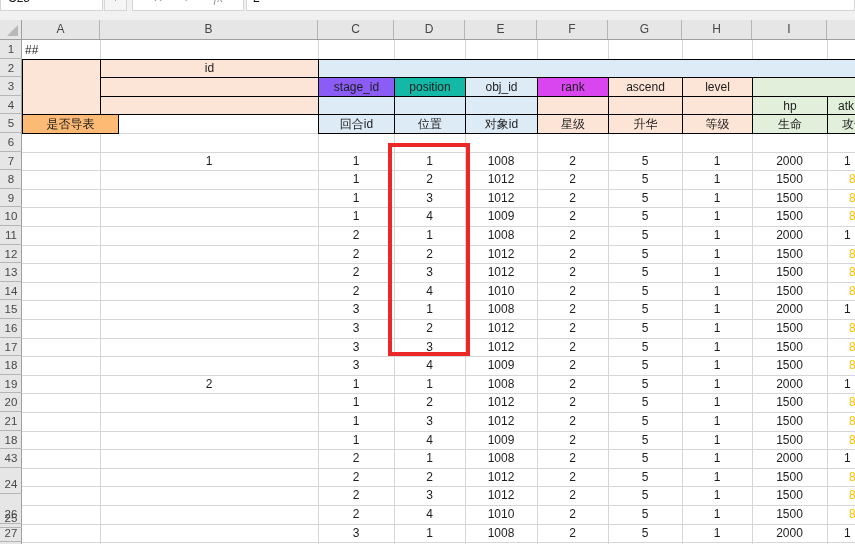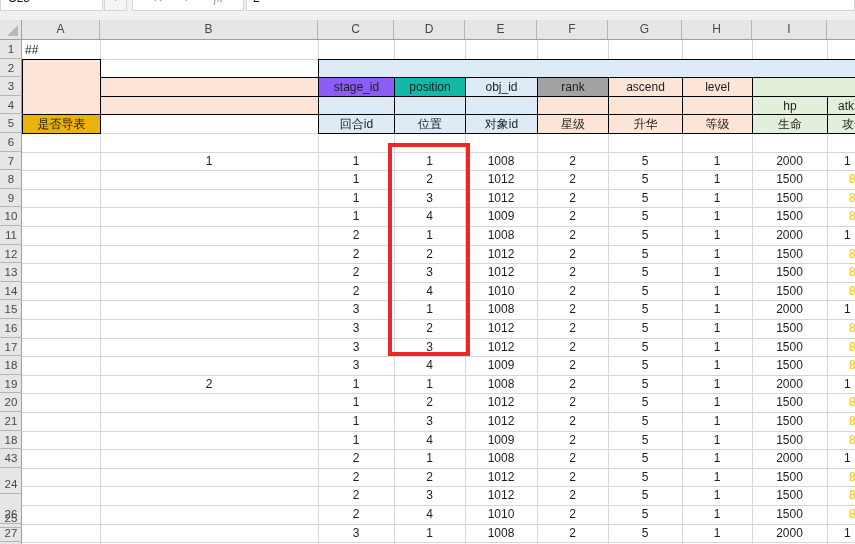--- a/index.html
+++ b/index.html
@@ -136,39 +136,40 @@
     <div class="gl" style="left: 22px; top: 412px; width: 833px; height: 1px;"></div>
     <div class="gl" style="left: 22px; top: 430.6px; width: 833px; height: 1px;"></div>
     <div class="gl" style="left: 22px; top: 449.2px; width: 833px; height: 1px;"></div>
     <div class="gl" style="left: 22px; top: 467.8px; width: 833px; height: 1px;"></div>
     <div class="gl" style="left: 22px; top: 486.4px; width: 833px; height: 1px;"></div>
     <div class="gl" style="left: 22px; top: 505px; width: 833px; height: 1px;"></div>
     <div class="gl" style="left: 22px; top: 523.6px; width: 833px; height: 1px;"></div>
     <div class="gl" style="left: 22px; top: 542.2px; width: 833px; height: 1px;"></div>
     <div class="hcell noborder" style="left: 22px; top: 40px; width: 79px; height: 19.6px; z-index: 10;">##</div>
     <div class="hcell" style="left: 22px; top: 58.6px; width: 79px; height: 56.8px; z-index: 10; background: rgb(252, 228, 214);"></div>
+    <div class="hcell" style="left: 100px; top: 58.6px; width: 219px; height: 19.6px; z-index: 10; background: rgb(252, 228, 214);">id</div>
     <div class="hcell" style="left: 318px; top: 58.6px; width: 538px; height: 19.6px; z-index: 10; background: rgb(221, 235, 247);"></div>
     <div class="hcell" style="left: 100px; top: 77.2px; width: 219px; height: 19.6px; z-index: 10; background: rgb(252, 228, 214);"></div>
     <div class="hcell" style="left: 318px; top: 77.2px; width: 77px; height: 19.6px; z-index: 10; background: #8b5cf6;">stage_id</div>
     <div class="hcell" style="left: 394px; top: 77.2px; width: 72px; height: 19.6px; z-index: 10; background: #14b8a6;">position</div>
     <div class="hcell" style="left: 465px; top: 77.2px; width: 73px; height: 19.6px; z-index: 10; background: rgb(221, 235, 247);">obj_id</div>
-    <div class="hcell" style="left: 537px; top: 77.2px; width: 72px; height: 19.6px; z-index: 10; background: #a3a3a3;">rank</div>
+    <div class="hcell" style="left: 537px; top: 77.2px; width: 72px; height: 19.6px; z-index: 10; background: #d946ef;">rank</div>
     <div class="hcell" style="left: 608px; top: 77.2px; width: 75px; height: 19.6px; z-index: 10; background: rgb(252, 228, 214);">ascend</div>
     <div class="hcell" style="left: 682px; top: 77.2px; width: 71px; height: 19.6px; z-index: 10; background: rgb(252, 228, 214);">level</div>
     <div class="hcell" style="left: 752px; top: 77.2px; width: 104px; height: 19.6px; z-index: 10; background: rgb(226, 239, 218);"></div>
     <div class="hcell" style="left: 100px; top: 95.8px; width: 219px; height: 19.6px; z-index: 10; background: rgb(252, 228, 214);"></div>
     <div class="hcell" style="left: 318px; top: 95.8px; width: 77px; height: 19.6px; z-index: 10; background: rgb(221, 235, 247);"></div>
     <div class="hcell" style="left: 394px; top: 95.8px; width: 72px; height: 19.6px; z-index: 10; background: rgb(221, 235, 247);"></div>
     <div class="hcell" style="left: 465px; top: 95.8px; width: 73px; height: 19.6px; z-index: 10; background: rgb(221, 235, 247);"></div>
     <div class="hcell" style="left: 537px; top: 95.8px; width: 72px; height: 19.6px; z-index: 10; background: rgb(252, 228, 214);"></div>
     <div class="hcell" style="left: 608px; top: 95.8px; width: 75px; height: 19.6px; z-index: 10; background: rgb(252, 228, 214);"></div>
     <div class="hcell" style="left: 682px; top: 95.8px; width: 71px; height: 19.6px; z-index: 10; background: rgb(252, 228, 214);"></div>
     <div class="hcell" style="left: 752px; top: 95.8px; width: 76px; height: 19.6px; z-index: 10; background: rgb(226, 239, 218);">hp</div>
     <div class="hcell" style="left: 827px; top: 95.8px; width: 29px; height: 19.6px; z-index: 10; background: rgb(226, 239, 218); justify-content: flex-start; padding-left: 10px;">atk</div>
-    <div class="hcell" style="left: 22px; top: 114.4px; width: 79px; height: 19.6px; z-index: 10; background: #eab308;">是否导表</div>
+    <div class="hcell" style="left: 22px; top: 114.4px; width: 97px; height: 19.6px; z-index: 10; background: #fdba74;">是否导表</div>
     <div class="hcell" style="left: 318px; top: 114.4px; width: 77px; height: 19.6px; z-index: 10; background: rgb(221, 235, 247);">回合id</div>
     <div class="hcell" style="left: 394px; top: 114.4px; width: 72px; height: 19.6px; z-index: 10; background: rgb(221, 235, 247);">位置</div>
     <div class="hcell" style="left: 465px; top: 114.4px; width: 73px; height: 19.6px; z-index: 10; background: rgb(221, 235, 247);">对象id</div>
     <div class="hcell" style="left: 537px; top: 114.4px; width: 72px; height: 19.6px; z-index: 10; background: rgb(252, 228, 214);">星级</div>
     <div class="hcell" style="left: 608px; top: 114.4px; width: 75px; height: 19.6px; z-index: 10; background: rgb(252, 228, 214);">升华</div>
     <div class="hcell" style="left: 682px; top: 114.4px; width: 71px; height: 19.6px; z-index: 10; background: rgb(252, 228, 214);">等级</div>
     <div class="hcell" style="left: 752px; top: 114.4px; width: 76px; height: 19.6px; z-index: 10; background: rgb(226, 239, 218);">生命</div>
     <div class="hcell" style="left: 827px; top: 114.4px; width: 29px; height: 19.6px; z-index: 10; background: rgb(226, 239, 218); justify-content: flex-start; padding-left: 14px;">攻击</div>
     <div class="dcell" style="left: 100px; top: 151.6px; width: 218px; height: 18.6px; line-height: 18.6px; z-index: 5;">1</div>
     <div class="dcell" style="left: 318px; top: 151.6px; width: 76px; height: 18.6px; line-height: 18.6px; z-index: 5;">1</div>

